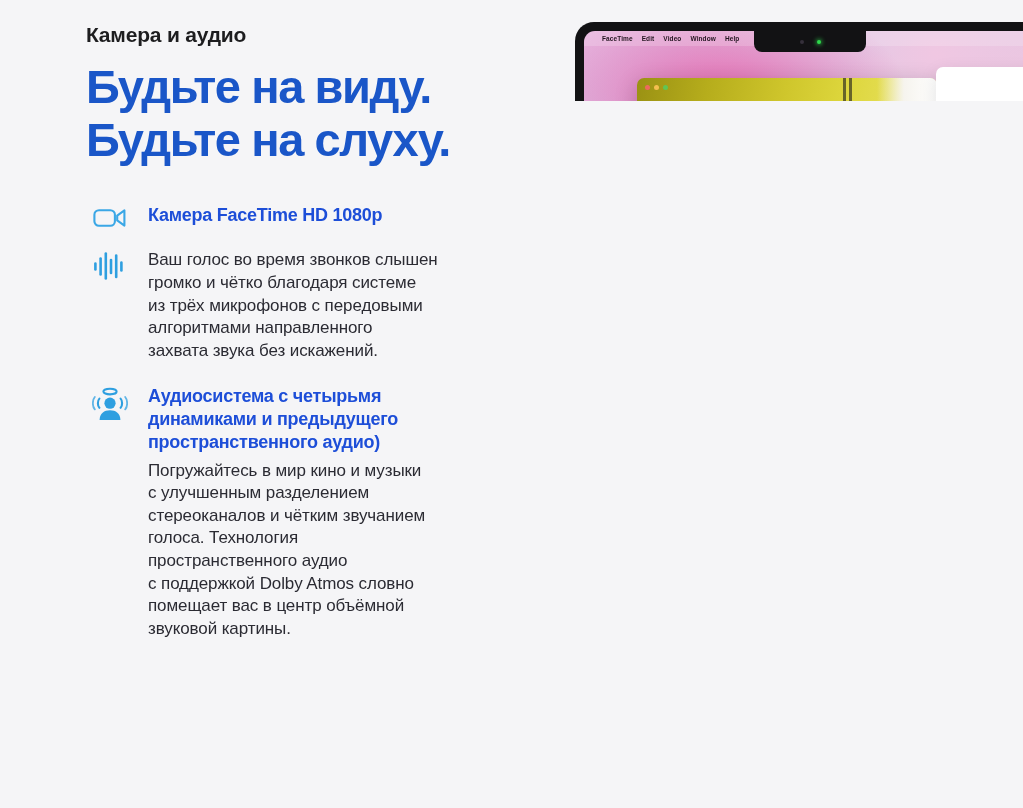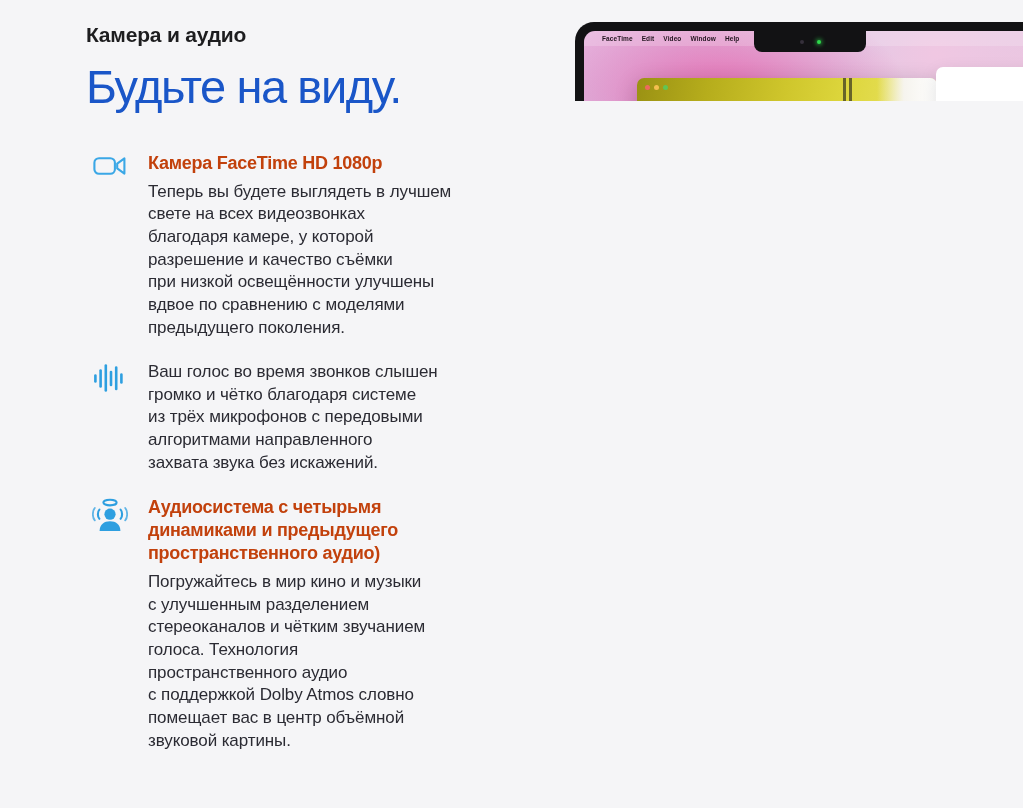--- a/index.html
+++ b/index.html
@@ -30,21 +30,21 @@
     font-weight: 700;
     color: #1d1d1f;
     letter-spacing: -0.2px;
     margin: 0 0 14px 0;
     line-height: 1.2;
   }
 
   .headline {
     margin: 0 0 0 0;
     font-size: 47px;
-    font-weight: 400;
+    font-weight: 700;
     color: #1a56c8;
     letter-spacing: -1.4px;
     line-height: 1.12;
   }
   .headline .line { display: block; }
 
   
   .features {
     margin-top: 38px;
   }
@@ -64,21 +64,21 @@
     height: 40px;
     display: flex;
     align-items: flex-start;
     justify-content: center;
   }
 
   .feature-title {
     margin: 0 0 6px 0;
     font-size: 18px;
     font-weight: 700;
-    color: #c2410c;
+    color: #1d4ed8;
     letter-spacing: -0.25px;
     line-height: 1.28;
     max-width: 300px;
   }
 
   .feature-body {
     margin: 0;
     font-size: 17px;
     font-weight: 400;
     color: #2b2b33;
@@ -233,39 +233,33 @@
 <body>
 
 <div class="page">
 
   <div class="content">
 
     <p class="eyebrow">Камера и аудио</p>
 
     <h1 class="headline">
       <span class="line">Будьте на виду.</span>
+      <span class="line">Будьте на слуху.</span>
     </h1>
 
     <div class="features">
 
       <div class="feature feature-1">
         <span class="feature-icon">
           <svg width="34" height="24" viewBox="0 0 34 24" fill="none">
             <rect x="1.4" y="4.2" width="20.5" height="15.6" rx="4.6" stroke="#3aa7e6" stroke-width="2.1"></rect>
             <path d="M24.2 9.6 L31.4 4.4 V19.6 L24.2 14.4 Z" stroke="#3aa7e6" stroke-width="2.1" stroke-linejoin="round" fill="none"></path>
           </svg>
         </span>
         <h3 class="feature-title">Камера FaceTime HD 1080p</h3>
-        <p class="feature-body">Теперь вы будете выглядеть в лучшем
-свете на всех видеозвонках
-благодаря камере, у которой
-разрешение и качество съёмки
-при низкой освещённости улучшены
-вдвое по сравнению с моделями
-предыдущего поколения.</p>
       </div>
 
       <div class="feature feature-2">
         <span class="feature-icon">
           <svg width="34" height="30" viewBox="0 0 34 30" fill="none">
             <g stroke="#2e9fe0" stroke-width="2.6" stroke-linecap="round">
               <line x1="2.4" y1="12.5" x2="2.4" y2="18.5"></line>
               <line x1="7.6" y1="7.5" x2="7.6" y2="23.5"></line>
               <line x1="12.8" y1="2.5" x2="12.8" y2="27.5"></line>
               <line x1="18.0" y1="9.0" x2="18.0" y2="22.0"></line>

